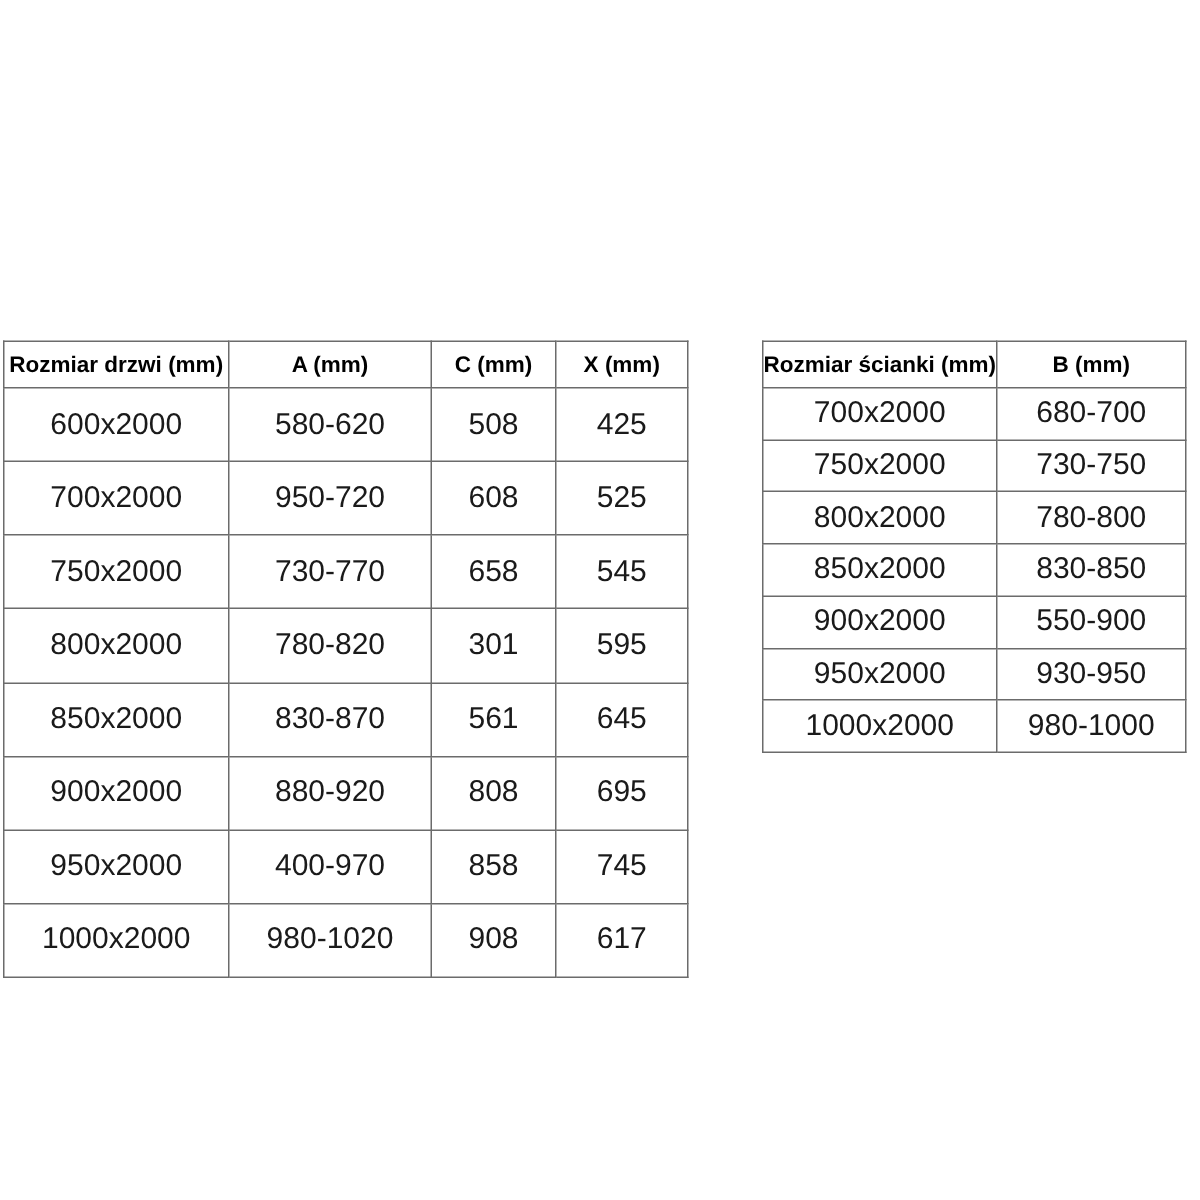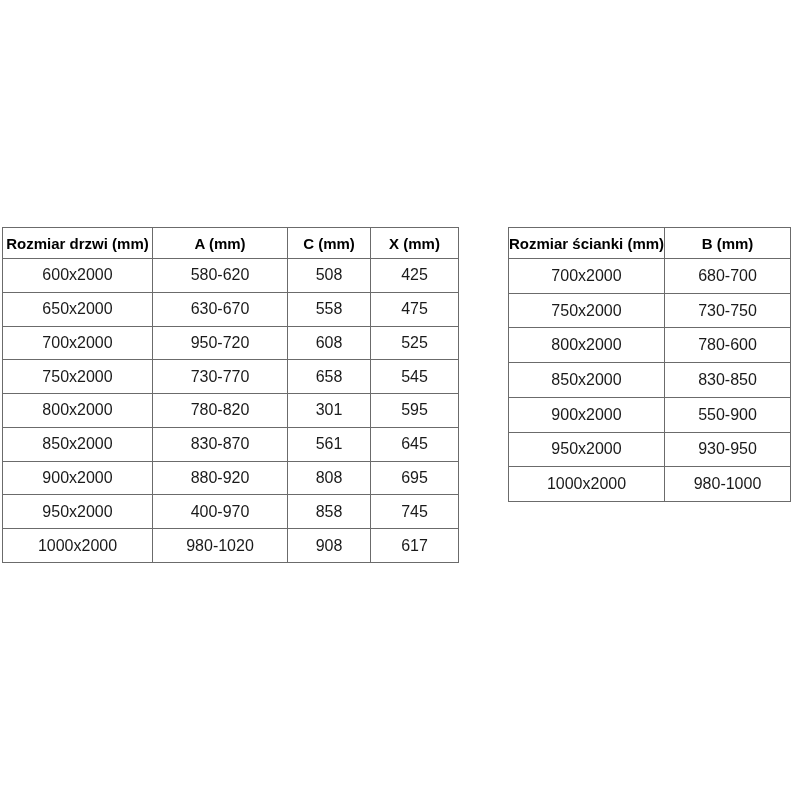--- a/index.html
+++ b/index.html
@@ -26,30 +26,30 @@
     overflow: hidden;
     white-space: nowrap;
   }
   .spec-table th {
     font-weight: bold;
     font-size: 15px;
     color: #000000;
   }
   .spec-table td {
     font-weight: normal;
-    font-size: 16px;
+    font-size: 20px;
     color: #1a1a1a;
   }
   .header-row { height: 31px; }
 
   #door-table {
     left: 2px;
     top: 227px;
     width: 456px;
-    height: 336px;
+    height: 425px;
   }
   #door-table .col-size { width: 150px; }
   #door-table .col-a    { width: 135px; }
   #door-table .col-c    { width: 83px;  }
   #door-table .col-x    { width: 88px;  }
 
   #wall-table {
     left: 508px;
     top: 227px;
     width: 282px;
@@ -75,26 +75,20 @@
       <th>C (mm)</th>
       <th>X (mm)</th>
     </tr>
   </thead>
   <tbody>
     <tr>
       <td>600x2000</td>
       <td>580-620</td>
       <td>508</td>
       <td>425</td>
-    </tr>
-    <tr>
-      <td>650x2000</td>
-      <td>630-670</td>
-      <td>558</td>
-      <td>475</td>
     </tr>
     <tr>
       <td>700x2000</td>
       <td>950-720</td>
       <td>608</td>
       <td>525</td>
     </tr>
     <tr>
       <td>750x2000</td>
       <td>730-770</td>
@@ -149,21 +143,21 @@
     <tr>
       <td>700x2000</td>
       <td>680-700</td>
     </tr>
     <tr>
       <td>750x2000</td>
       <td>730-750</td>
     </tr>
     <tr>
       <td>800x2000</td>
-      <td>780-600</td>
+      <td>780-800</td>
     </tr>
     <tr>
       <td>850x2000</td>
       <td>830-850</td>
     </tr>
     <tr>
       <td>900x2000</td>
       <td>550-900</td>
     </tr>
     <tr>

